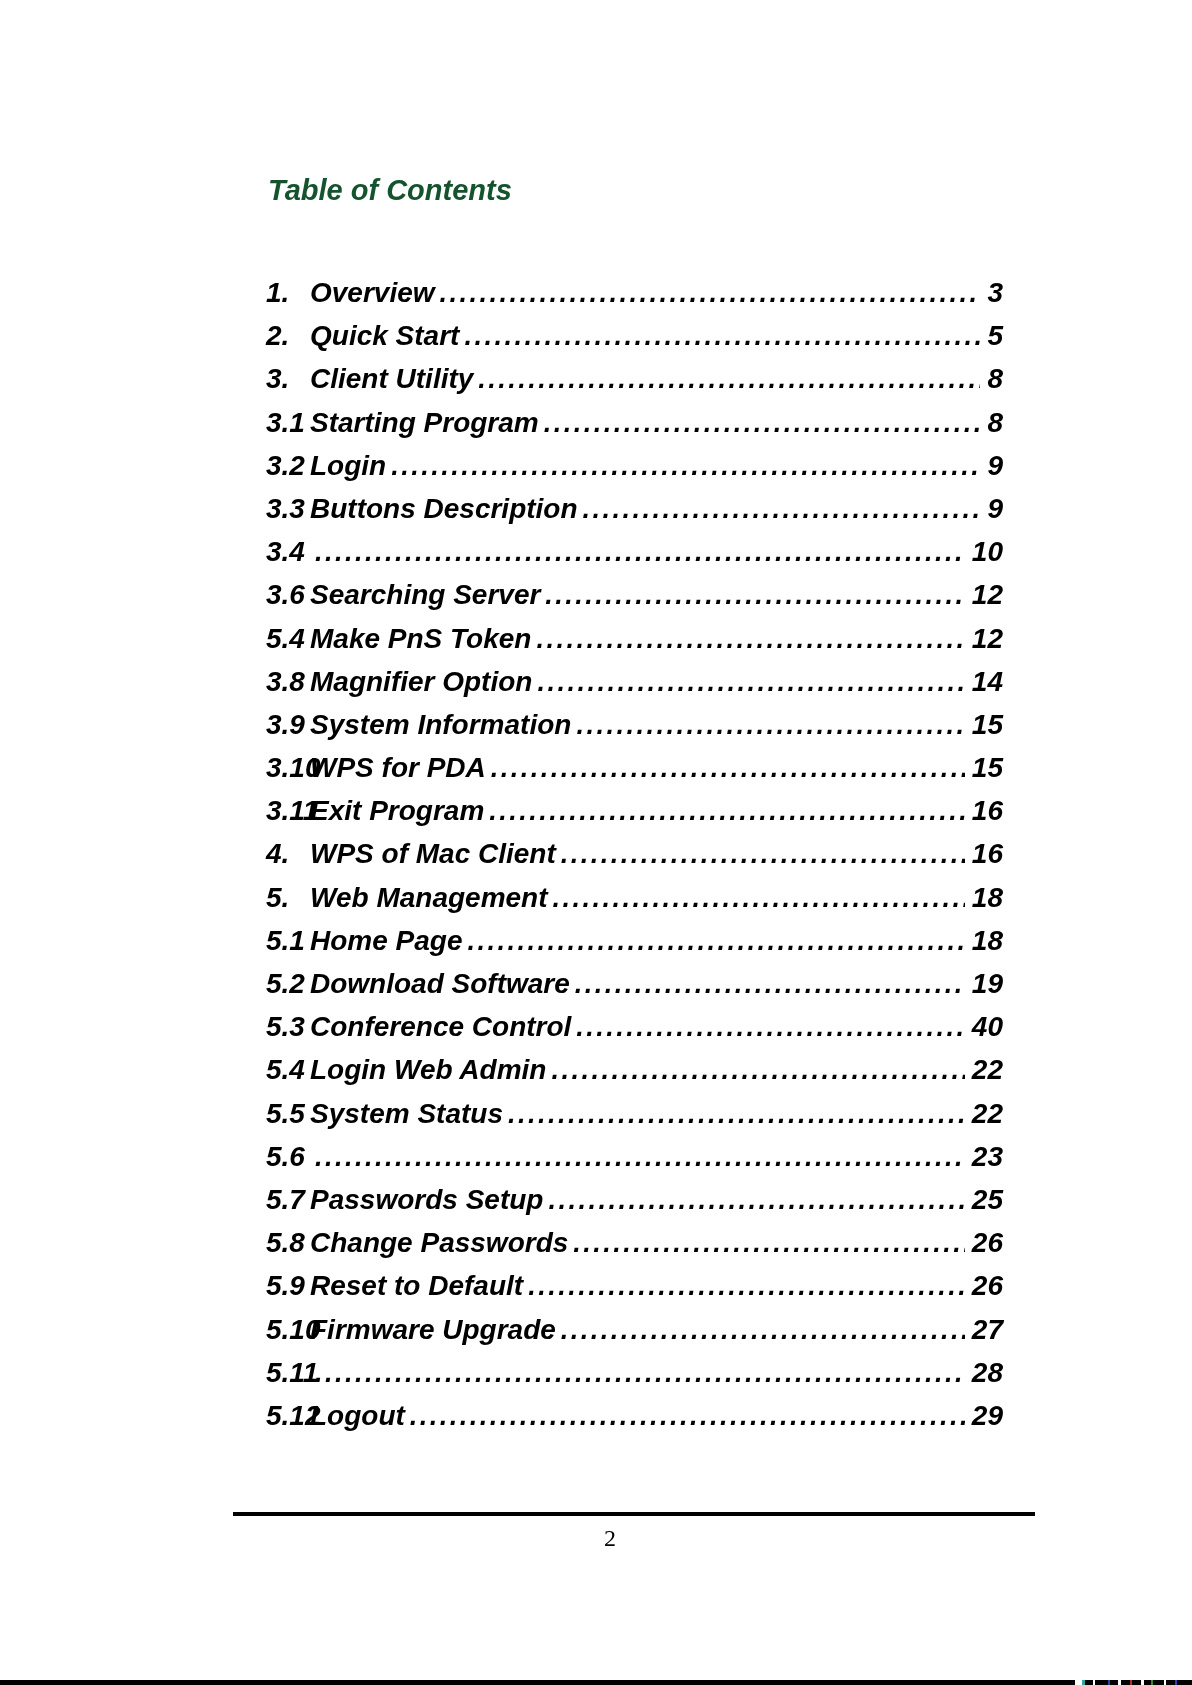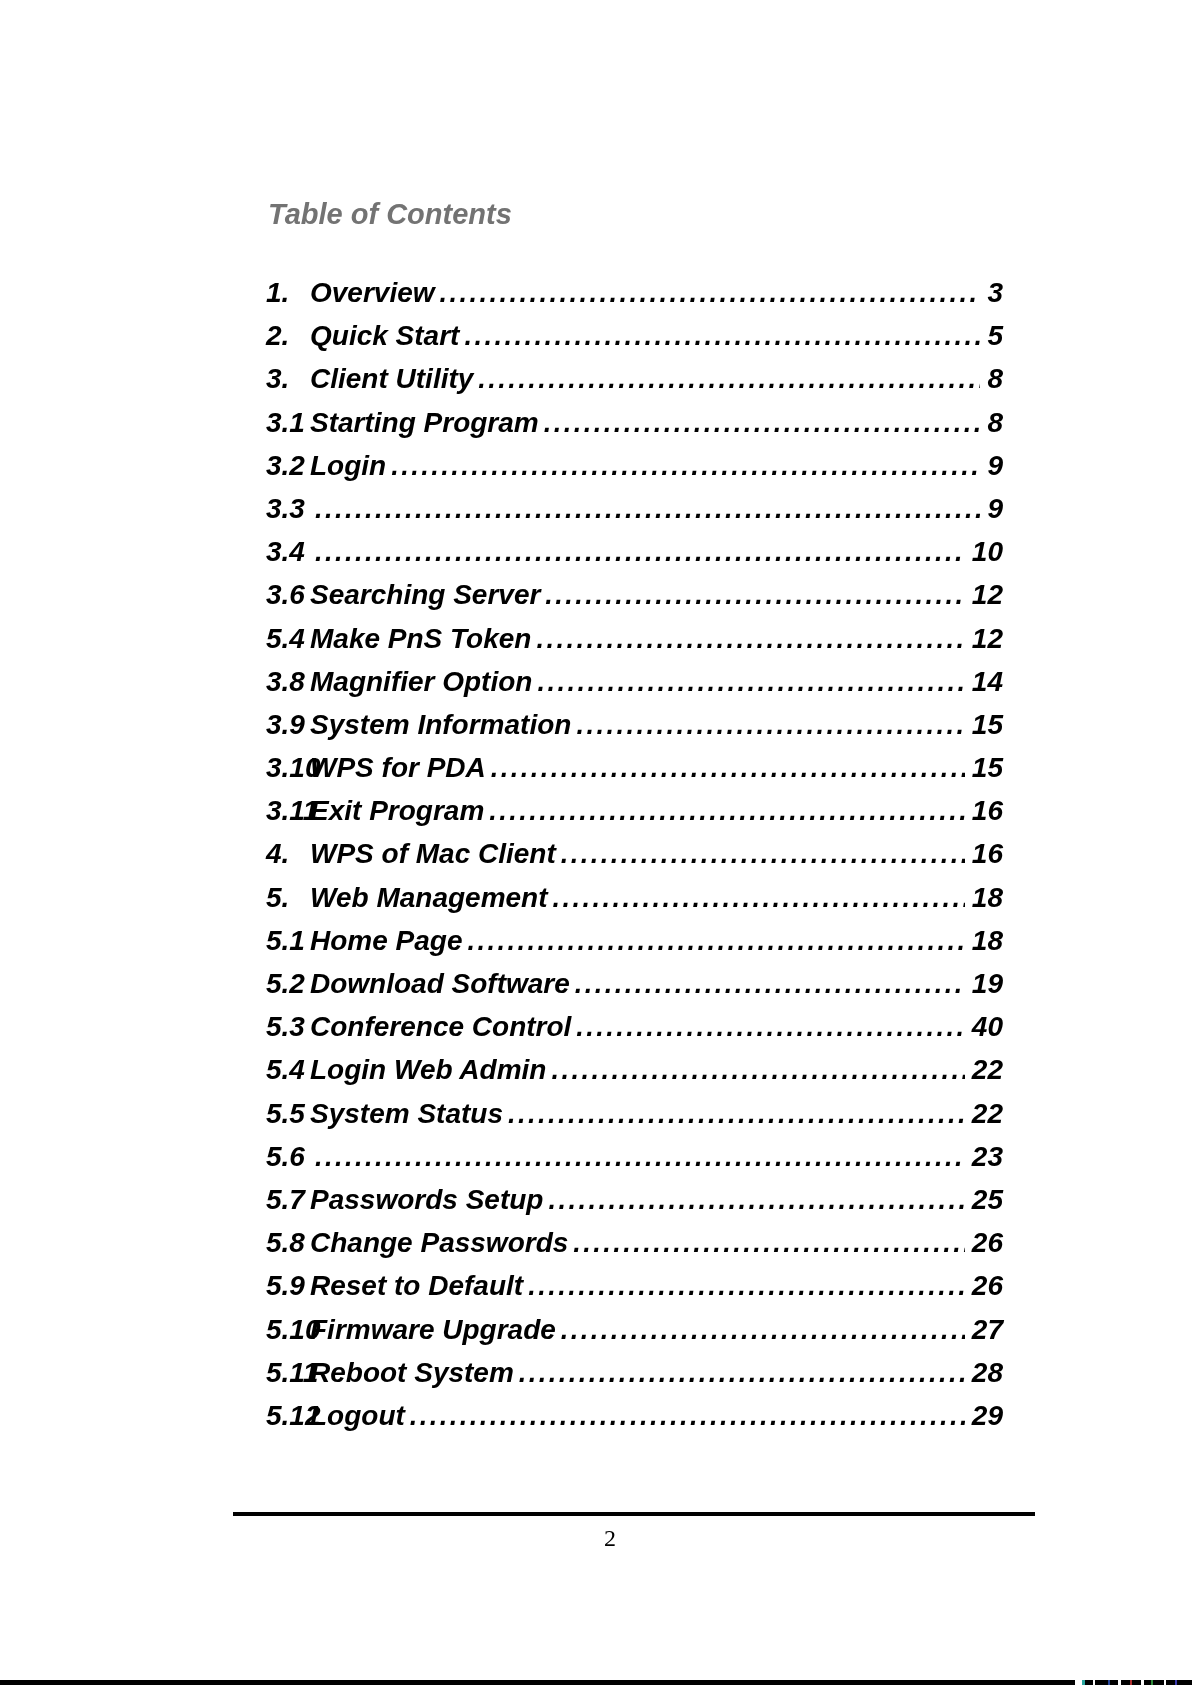--- a/index.html
+++ b/index.html
@@ -1,23 +1,23 @@
 <!DOCTYPE html>
 <html><head>
 <meta charset="utf-8">
 <style>
   html,body{margin:0;padding:0;}
   body{width:1192px;height:1685px;background:#ffffff;position:relative;overflow:hidden;
        font-family:"Liberation Sans", sans-serif;color:#000;}
   .page{position:absolute;inset:0;background:#fff;}
 
   .doc-title{
-    position:absolute;left:268px;top:196px;
+    position:absolute;left:268px;top:172px;
     font-style:italic;font-weight:700;font-size:29px;line-height:36px;
-    color:#737373;white-space:nowrap;
+    color:#14532d;white-space:nowrap;
   }
 
   .toc{
     position:absolute;left:266px;top:271px;width:737px;
   }
   .toc-row{
     display:flex;align-items:baseline;height:43.2px;
     font-style:italic;font-weight:700;font-size:28px;line-height:43.2px;
     color:#000;
   }
@@ -83,20 +83,21 @@
 
   <div class="toc-row">
     <span class="num">3.2</span>
     <span class="label">Login</span>
     <span class="dots"></span>
     <span class="pg">9</span>
   </div>
 
   <div class="toc-row">
     <span class="num">3.3</span>
+    <span class="label">Buttons Description</span>
     <span class="dots"></span>
     <span class="pg">9</span>
   </div>
 
   <div class="toc-row">
     <span class="num">3.4</span>
     <span class="dots"></span>
     <span class="pg">10</span>
   </div>
 
@@ -221,21 +222,20 @@
 
   <div class="toc-row">
     <span class="num">5.10</span>
     <span class="label">Firmware Upgrade</span>
     <span class="dots"></span>
     <span class="pg">27</span>
   </div>
 
   <div class="toc-row">
     <span class="num">5.11</span>
-    <span class="label">Reboot System</span>
     <span class="dots"></span>
     <span class="pg">28</span>
   </div>
 
   <div class="toc-row">
     <span class="num">5.12</span>
     <span class="label">Logout</span>
     <span class="dots"></span>
     <span class="pg">29</span>
   </div>

